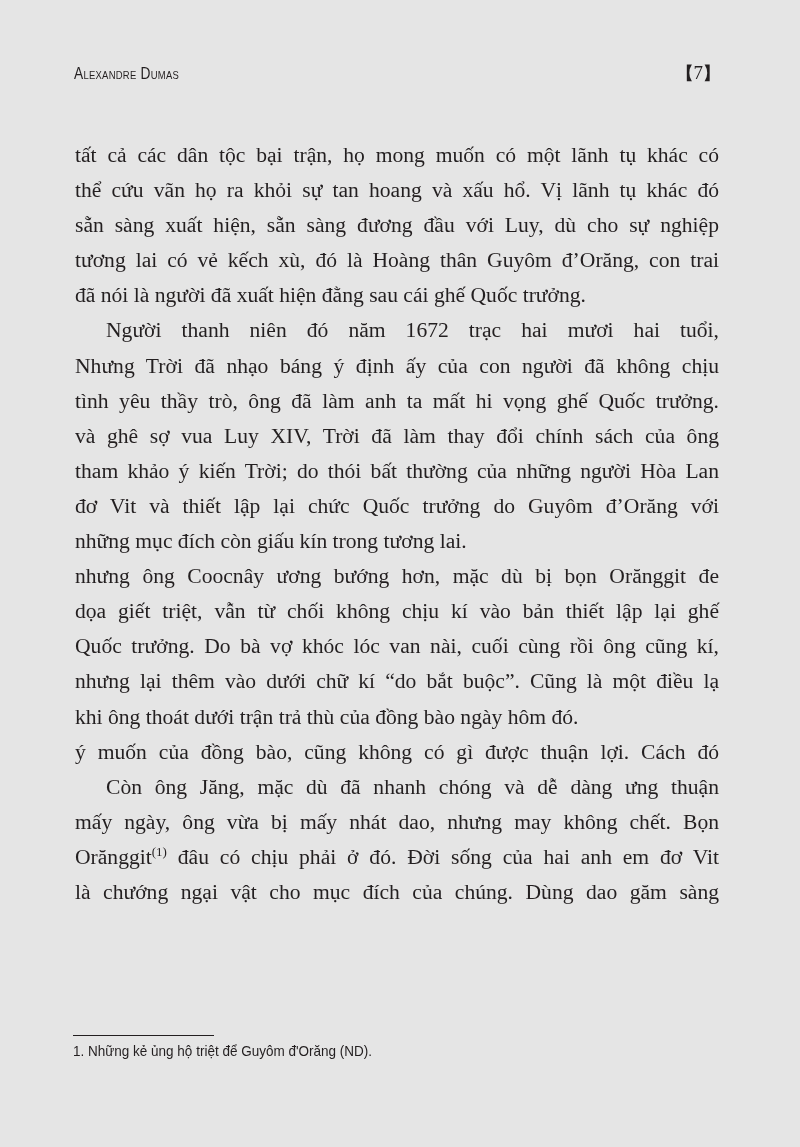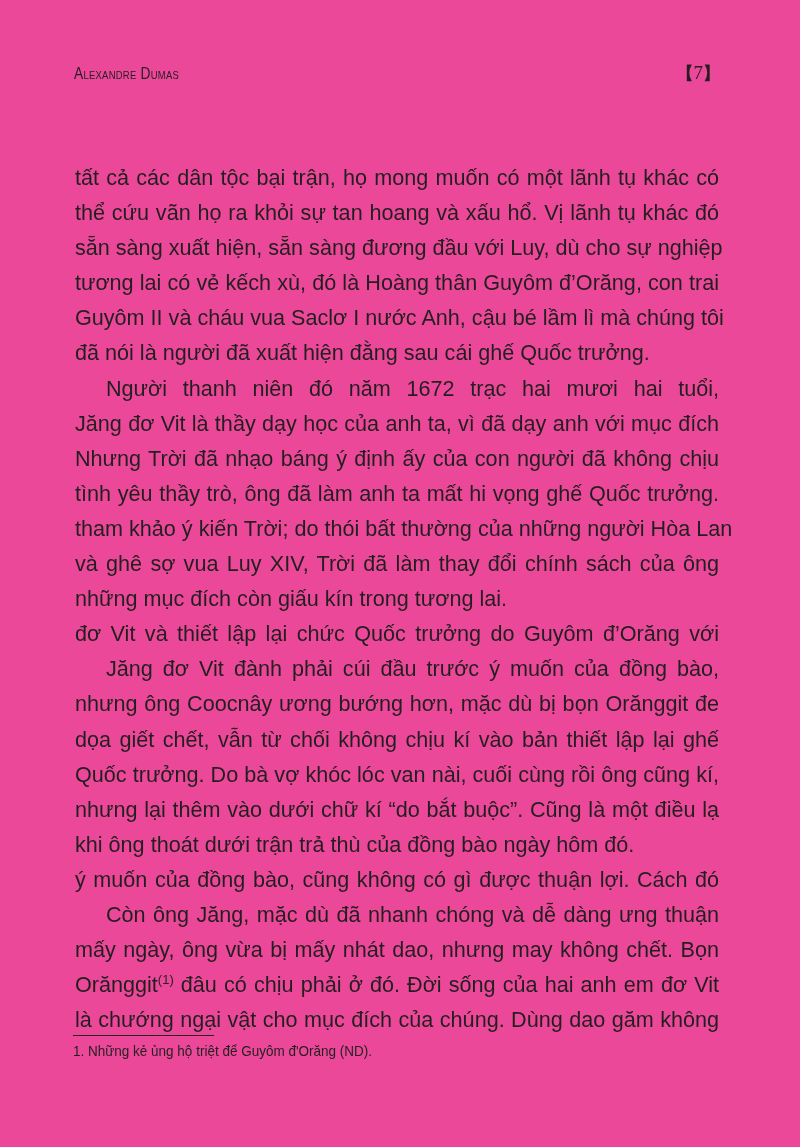--- a/index.html
+++ b/index.html
@@ -1,34 +1,34 @@
 <!DOCTYPE html>
 <html><head>
 <meta charset="utf-8">
 <style>
   html, body { margin: 0; padding: 0; background: #ffffff; }
   body { width: 800px; height: 1147px; position: relative; overflow: hidden; color: #231f20; }
-  .page { position: absolute; left: 0; top: 0; width: 800px; height: 1147px; background: #ec4899; }
+  .page { position: absolute; left: 0; top: 0; width: 800px; height: 1147px; background: #e5e5e5; }
   .running-head {
     position: absolute; left: 74px; top: 62px; width: 646px; height: 28px;
     display: flex; justify-content: space-between; align-items: baseline;
   }
   .author {
     font-family: "Liberation Sans", sans-serif; font-size: 16px;
     font-variant: small-caps; letter-spacing: 0.3px; color: #231f20;
     transform: scaleX(0.86); transform-origin: left center;
   }
   .folio {
     font-family: "Liberation Serif", serif; font-size: 19px; color: #231f20;
   }
   .folio .br { font-weight: bold; font-size: 17px; }
   .body-text {
     position: absolute; left: 75px; top: 138px; width: 644px;
-    font-family: Liberation Sans, sans-serif; font-size: 21.6px; line-height: 35.1px;
-    color: #231f20; text-align: justify; margin-top: 22px;
+    font-family: Liberation Serif, serif; font-size: 21.6px; line-height: 35.1px;
+    color: #231f20; text-align: justify;
   }
   .body-text .line {
     display: block; text-align: justify; text-align-last: justify;
     white-space: nowrap; height: 35.1px;
   }
   .body-text .line.last { text-align-last: left; }
   .body-text .line.indent { padding-left: 31px; }
   .body-text .para { display: block; margin-bottom: 0; }
   .body-text .para + .para { margin-top: 0; }
   .body-text sup { font-size: 13px; line-height: 0; vertical-align: 8px; }
@@ -52,50 +52,47 @@
     <span class="folio"><span class="br">【</span><span>7</span><span class="br">】</span></span>
   </div>
 
   <div class="body-text">
 
     <div class="para">
       <span class="line">tất cả các dân tộc bại trận, họ mong muốn có một lãnh tụ khác có</span>
       <span class="line">thể cứu vãn họ ra khỏi sự tan hoang và xấu hổ. Vị lãnh tụ khác đó</span>
       <span class="line">sẵn sàng xuất hiện, sẵn sàng đương đầu với Luy, dù cho sự nghiệp</span>
       <span class="line">tương lai có vẻ kếch xù, đó là Hoàng thân Guyôm đ’Orăng, con trai</span>
-      <span class="line">Guyôm II và cháu vua Saclơ I nước Anh, cậu bé lầm lì mà chúng tôi</span>
       <span class="line last">đã nói là người đã xuất hiện đằng sau cái ghế Quốc trưởng.</span>
     </div>
 
     <div class="para">
       <span class="line indent">Người thanh niên đó năm 1672 trạc hai mươi hai tuổi,</span>
-      <span class="line">Jăng đơ Vit là thầy dạy học của anh ta, vì đã dạy anh với mục đích</span>
       <span class="line">Nhưng Trời đã nhạo báng ý định ấy của con người đã không chịu</span>
       <span class="line">tình yêu thầy trò, ông đã làm anh ta mất hi vọng ghế Quốc trưởng.</span>
+      <span class="line">và ghê sợ vua Luy XIV, Trời đã làm thay đổi chính sách của ông</span>
       <span class="line">tham khảo ý kiến Trời; do thói bất thường của những người Hòa Lan</span>
-      <span class="line">và ghê sợ vua Luy XIV, Trời đã làm thay đổi chính sách của ông</span>
+      <span class="line">đơ Vit và thiết lập lại chức Quốc trưởng do Guyôm đ’Orăng với</span>
       <span class="line last">những mục đích còn giấu kín trong tương lai.</span>
-      <span class="line">đơ Vit và thiết lập lại chức Quốc trưởng do Guyôm đ’Orăng với</span>
     </div>
 
     <div class="para">
-      <span class="line indent">Jăng đơ Vit đành phải cúi đầu trước ý muốn của đồng bào,</span>
       <span class="line">nhưng ông Coocnây ương bướng hơn, mặc dù bị bọn Orănggit đe</span>
-      <span class="line">dọa giết chết, vẫn từ chối không chịu kí vào bản thiết lập lại ghế</span>
+      <span class="line">dọa giết triệt, vẫn từ chối không chịu kí vào bản thiết lập lại ghế</span>
       <span class="line">Quốc trưởng. Do bà vợ khóc lóc van nài, cuối cùng rồi ông cũng kí,</span>
       <span class="line">nhưng lại thêm vào dưới chữ kí “do bắt buộc”. Cũng là một điều lạ</span>
       <span class="line last">khi ông thoát dưới trận trả thù của đồng bào ngày hôm đó.</span>
     </div>
 
     <div class="para">
       <span class="line">ý muốn của đồng bào, cũng không có gì được thuận lợi. Cách đó</span>
       <span class="line indent">Còn ông Jăng, mặc dù đã nhanh chóng và dễ dàng ưng thuận</span>
       <span class="line">mấy ngày, ông vừa bị mấy nhát dao, nhưng may không chết. Bọn</span>
       <span class="line"><span>Orănggit</span><sup>(1)</sup><span> đâu có chịu phải ở đó. Đời sống của hai anh em đơ Vit</span></span>
-      <span class="line">là chướng ngại vật cho mục đích của chúng. Dùng dao găm không</span>
+      <span class="line">là chướng ngại vật cho mục đích của chúng. Dùng dao găm sàng</span>
     </div>
   </div>
 
   <div class="footnote-rule"></div>
   <div class="footnote">
     <span>1.</span>
     <span>Những kẻ ủng hộ triệt để Guyôm đ'Orăng (ND).</span>
   </div>
 
 </div>

